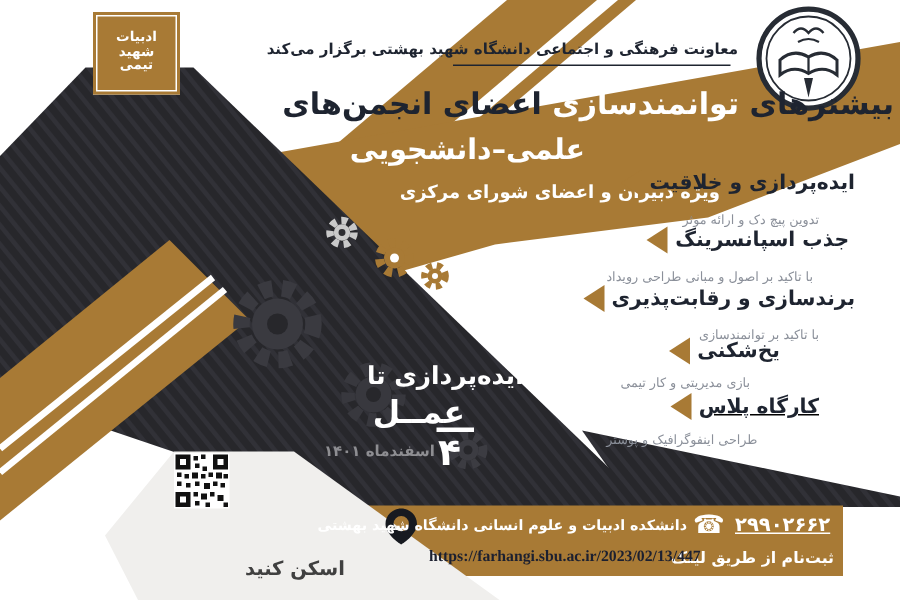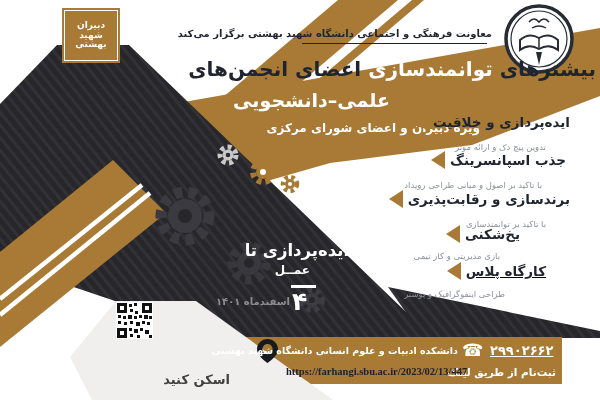--- a/index.html
+++ b/index.html
@@ -123,23 +123,23 @@
         </g>
     </g>
 
     <g transform="translate(257,339)">
       <path d="M10.5 0C4.7 0 0 4.6 0 10.3 0 17.6 10.5 24 10.5 24S21 17.6 21 10.3C21 4.6 16.3 0 10.5 0Z
                M10.5 15.2a5.1 5.1 0 1 1 0-10.2 5.1 5.1 0 0 1 0 10.2Z" fill="#171a20"></path>
     </g>
   </svg>
 
   <div class="abs seal" style="left:62px;top:8px;width:58px;height:55px;">
-    <span>دبیران</span>
+    <span>ادبیات</span>
     <span>شهید</span>
-    <span>بهشتی</span>
+    <span>تیمی</span>
   </div>
 
   <svg class="abs" style="left:503px;top:2px" width="72" height="74" viewBox="0 0 72 74">
     <circle cx="36" cy="37" r="33" fill="#ffffff" stroke="#272c34" stroke-width="3.5"></circle>
     <circle cx="36" cy="37" r="28" fill="none" stroke="#272c34" stroke-width="1.2"></circle>
     <path d="M17 38 Q26 30 36 36 Q46 30 55 38 L55 48 Q46 41 36 47 Q26 41 17 48 Z" fill="none" stroke="#272c34" stroke-width="2"></path>
     <line x1="36" y1="36" x2="36" y2="47" stroke="#272c34" stroke-width="1.5"></line>
     <path d="M33 50 L39 50 L36 63 Z" fill="#272c34"></path>
     <path d="M26 20 q5 -6 10 0 q5 -6 10 0" fill="none" stroke="#272c34" stroke-width="1.6"></path>
     <path d="M29 26 q7 -4 14 0" fill="none" stroke="#272c34" stroke-width="1.4"></path>
@@ -178,21 +178,21 @@
   </div>
   <div class="abs wdesc rtl" style="top:251px;right:100px;">بازی مدیریتی و کار تیمی</div>
 
   <div class="abs wrow" style="top:262px;right:54px;text-decoration:underline;">
     <span class="bullet"></span>
     <span class="wname rtl">کارگاه پلاس</span>
   </div>
   <div class="abs wdesc rtl" style="top:289px;right:95px;">طراحی اینفوگرافیک و پوستر</div>
 
   <div class="abs rtl nowrap bold white" style="left:235px;top:241px;width:135px;text-align:right;font-size:16.5px;">از ایده‌پردازی تا</div>
-  <div class="abs rtl nowrap bold white" style="left:250px;top:263px;width:60px;text-align:right;font-size:12px;">عمــل</div>
+  <div class="abs rtl nowrap bold white" style="left:250px;top:263px;width:60px;text-align:right;font-size:21px;">عمــل</div>
 
   <div class="abs" style="left:291px;top:285px;width:25px;height:2.5px;background:#ffffff;"></div>
   <div class="abs bold white nowrap" style="left:292px;top:287px;font-size:25px;">۴</div>
   <div class="abs rtl nowrap bold" style="left:226px;top:296px;width:64px;text-align:right;font-size:10px;color:#8e8e92;">اسفندماه ۱۴۰۱</div>
 
   <div class="abs rtl nowrap bold" style="left:100px;top:372px;width:130px;text-align:right;font-size:13px;color:#404040;">اسکن کنید</div>
 
   <div class="abs bold white nowrap" style="left:490px;top:343px;font-size:13px;text-decoration:underline;">۲۹۹۰۲۶۶۲</div>
   <div class="abs white" style="left:462px;top:340px;font-size:17px;">☎</div>
   <div class="abs rtl nowrap bold white" style="left:282px;top:345px;width:176px;text-align:left;font-size:9.5px;">دانشکده ادبیات و علوم انسانی دانشگاه شهید بهشتی</div>

